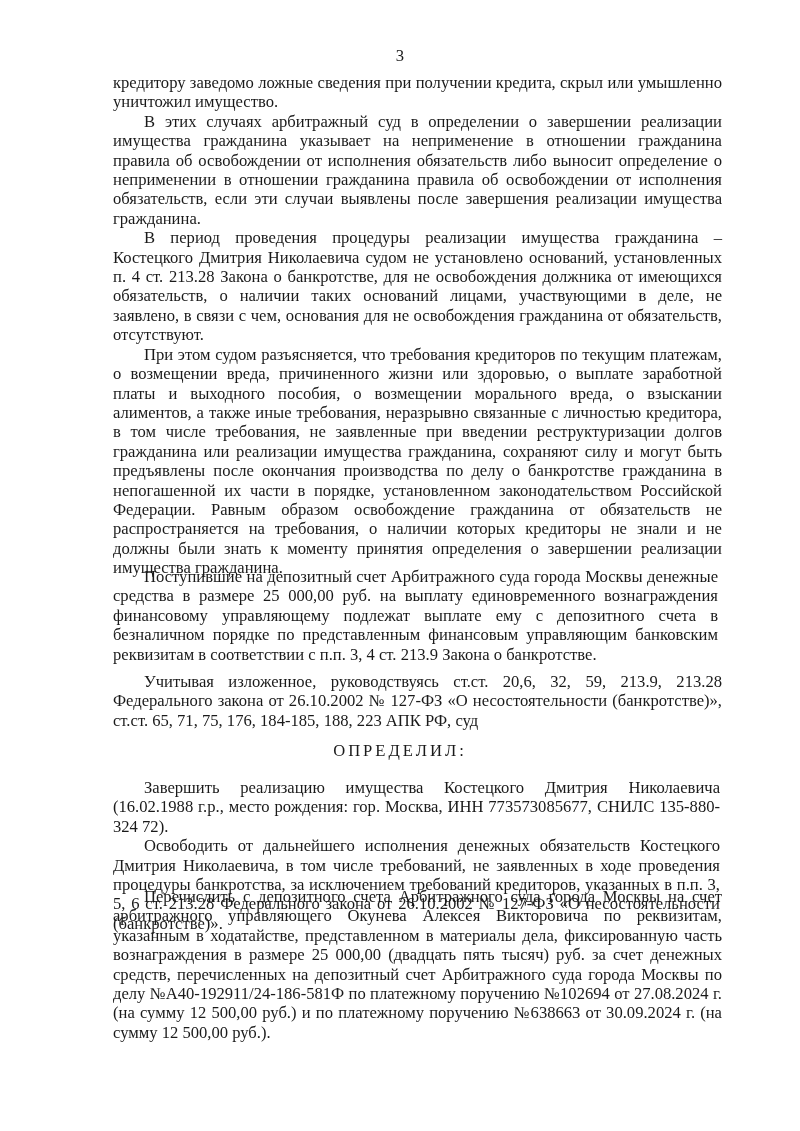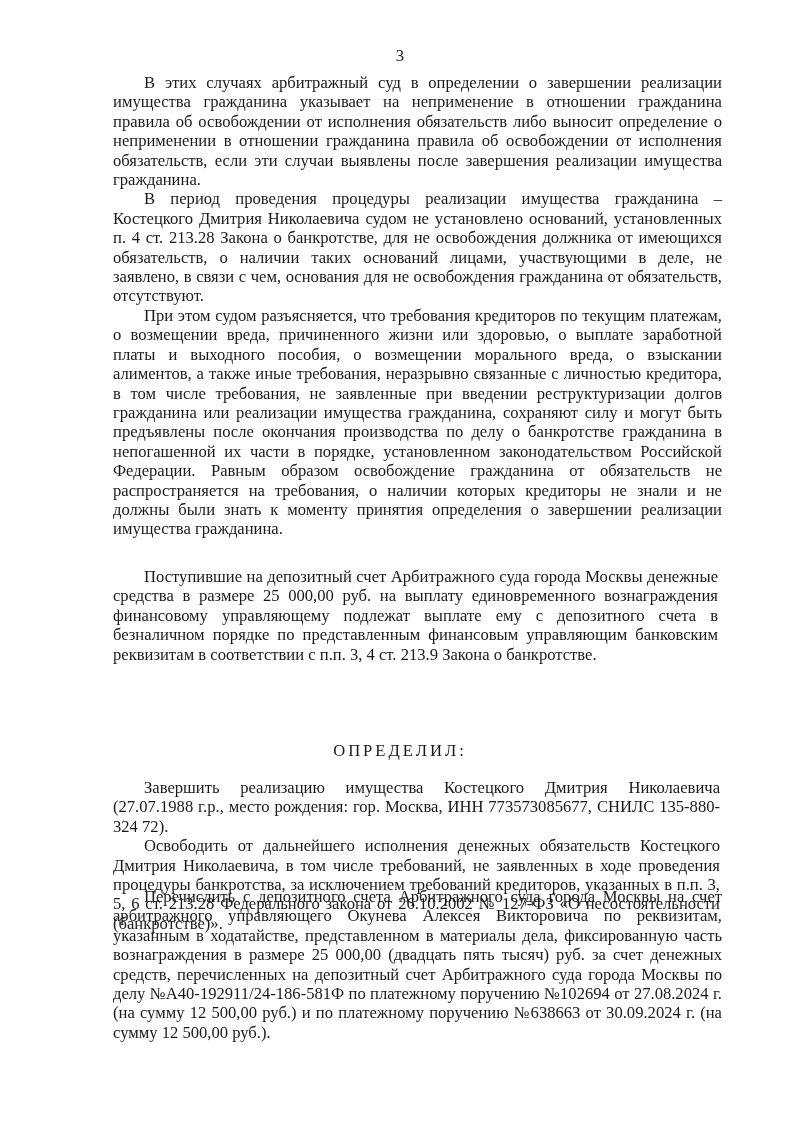--- a/index.html
+++ b/index.html
@@ -26,33 +26,37 @@
   .b4 { top: 778px; width: 607px; }
   .b5 { top: 887px; width: 609px; }
 </style>
 </head>
 <body>
 
 <div class="page">
   <div class="page-num">3</div>
 
   <div class="block b1">
+    <p class="noind">кредитору заведомо ложные сведения при получении кредита, скрыл или умышленно уничтожил имущество.</p>
     <p>В этих случаях арбитражный суд в определении о завершении реализации имущества гражданина указывает на неприменение в отношении гражданина правила об освобождении от исполнения обязательств либо выносит определение о неприменении в отношении гражданина правила об освобождении от исполнения обязательств, если эти случаи выявлены после завершения реализации имущества гражданина.</p>
     <p>В период проведения процедуры реализации имущества гражданина – Костецкого Дмитрия Николаевича судом не установлено оснований, установленных п. 4 ст. 213.28 Закона о банкротстве, для не освобождения должника от имеющихся обязательств, о наличии таких оснований лицами, участвующими в деле, не заявлено, в связи с чем, основания для не освобождения гражданина от обязательств, отсутствуют.</p>
     <p>При этом судом разъясняется, что требования кредиторов по текущим платежам, о возмещении вреда, причиненного жизни или здоровью, о выплате заработной платы и выходного пособия, о возмещении морального вреда, о взыскании алиментов, а также иные требования, неразрывно связанные с личностью кредитора, в том числе требования, не заявленные при введении реструктуризации долгов гражданина или реализации имущества гражданина, сохраняют силу и могут быть предъявлены после окончания производства по делу о банкротстве гражданина в непогашенной их части в порядке, установленном законодательством Российской Федерации. Равным образом освобождение гражданина от обязательств не распространяется на требования, о наличии которых кредиторы не знали и не должны были знать к моменту принятия определения о завершении реализации имущества гражданина.</p>
   </div>
 
   <div class="block b2">
     <p>Поступившие на депозитный счет Арбитражного суда города Москвы денежные средства в размере 25 000,00 руб. на выплату единовременного вознаграждения финансовому управляющему подлежат выплате ему с депозитного счета в безналичном порядке по представленным финансовым управляющим банковским реквизитам в соответствии с п.п. 3, 4 ст. 213.9 Закона о банкротстве.</p>
   </div>
 
+  <div class="block b3">
+    <p>Учитывая изложенное, руководствуясь ст.ст. 20,6, 32, 59, 213.9, 213.28 Федерального закона от 26.10.2002 № 127-ФЗ «О несостоятельности (банкротстве)», ст.ст. 65, 71, 75, 176, 184-185, 188, 223 АПК РФ, суд</p>
+  </div>
 
   <div class="heading">ОПРЕДЕЛИЛ:</div>
 
   <div class="block b4">
-    <p>Завершить реализацию имущества Костецкого Дмитрия Николаевича (27.07.1988 г.р., место рождения: гор. Москва, ИНН 773573085677, СНИЛС 135-880-324 72).</p>
+    <p>Завершить реализацию имущества Костецкого Дмитрия Николаевича (16.02.1988 г.р., место рождения: гор. Москва, ИНН 773573085677, СНИЛС 135-880-324 72).</p>
     <p>Освободить от дальнейшего исполнения денежных обязательств Костецкого Дмитрия Николаевича, в том числе требований, не заявленных в ходе проведения процедуры банкротства, за исключением требований кредиторов, указанных в п.п. 3, 5, 6 ст. 213.28 Федерального закона от 26.10.2002 № 127-ФЗ «О несостоятельности (банкротстве)».</p>
   </div>
 
   <div class="block b5">
     <p>Перечислить с депозитного счета Арбитражного суда города Москвы на счет арбитражного управляющего Окунева Алексея Викторовича по реквизитам, указанным в ходатайстве, представленном в материалы дела, фиксированную часть вознаграждения в размере 25 000,00 (двадцать пять тысяч) руб. за счет денежных средств, перечисленных на депозитный счет Арбитражного суда города Москвы по делу №А40-192911/24-186-581Ф по платежному поручению №102694 от 27.08.2024 г. (на сумму 12 500,00 руб.) и по платежному поручению №638663 от 30.09.2024 г. (на сумму 12 500,00 руб.).</p>
   </div>
 </div>
 
 </body></html>

